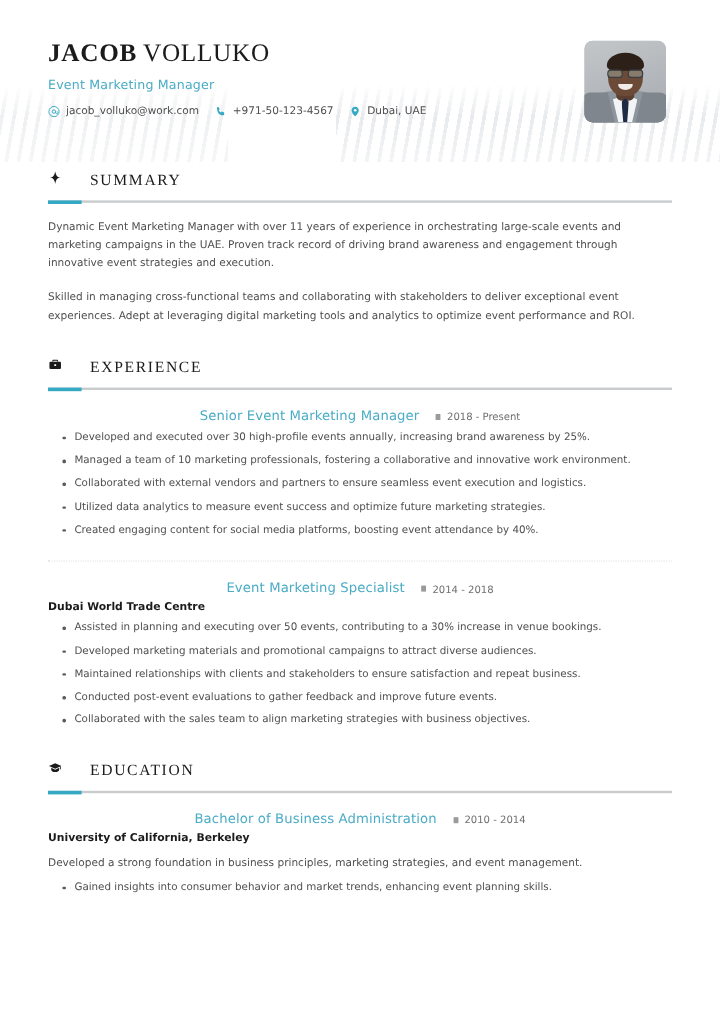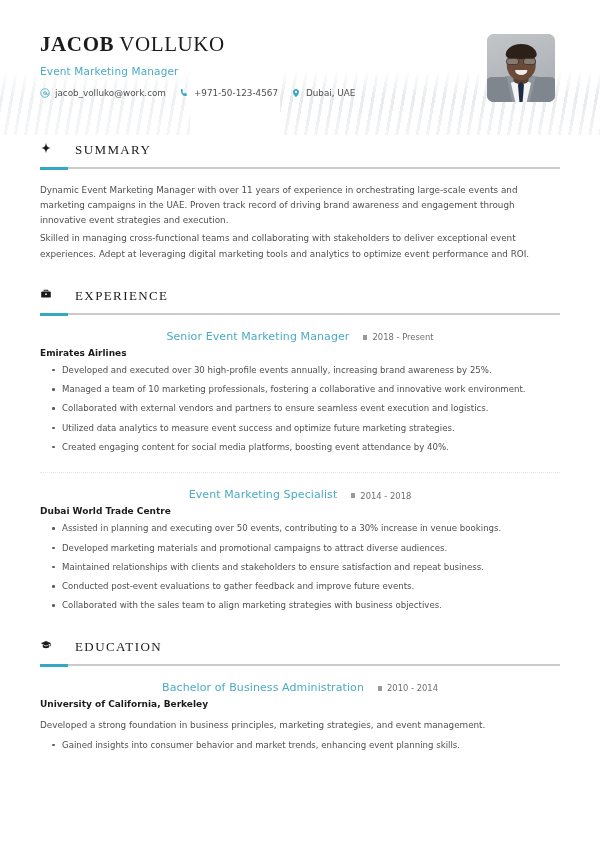--- a/index.html
+++ b/index.html
@@ -194,21 +194,21 @@
     background: #35a9c4;
   }
 
   
   .para {
     font-size: 8.8px;
     line-height: 1.72;
     color: #4f4f4f;
     margin-top: 14px;
   }
-  .para + .para { margin-top: 3px; }
+  .para + .para { margin-top: 13px; }
 
   
   .entry { margin-top: 15px; }
 
   .entry-top {
     display: flex;
     align-items: baseline;
     justify-content: center;
     gap: 14px;
   }
@@ -362,21 +362,20 @@
     <div class="rule"></div>
 
     <div class="entry">
       <div class="entry-top">
         <div class="entry-title">Senior Event Marketing Manager</div>
         <div class="entry-date">
           <span class="date-marker"></span>
           <span>2018 - Present</span>
         </div>
       </div>
-      <div class="entry-org">Emirates Airlines</div>
       <ul class="bullets">
         <li>Developed and executed over 30 high-profile events annually, increasing brand awareness by 25%.</li>
         <li>Managed a team of 10 marketing professionals, fostering a collaborative and innovative work environment.</li>
         <li>Collaborated with external vendors and partners to ensure seamless event execution and logistics.</li>
         <li>Utilized data analytics to measure event success and optimize future marketing strategies.</li>
         <li>Created engaging content for social media platforms, boosting event attendance by 40%.</li>
       </ul>
     </div>
 
     <div class="divider-dotted"></div>

